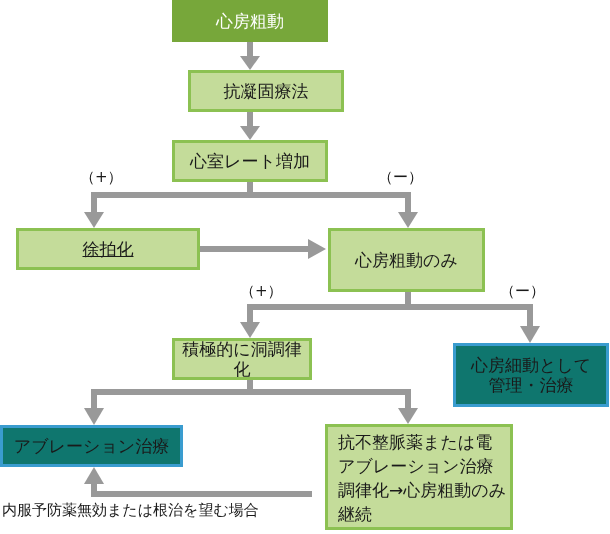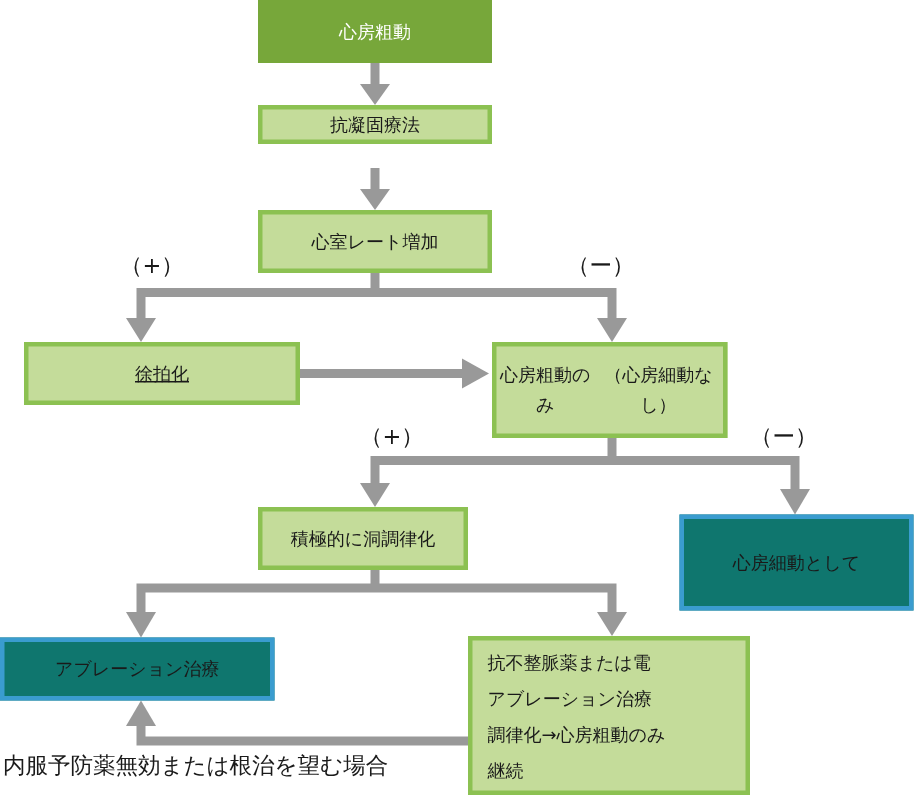--- a/index.html
+++ b/index.html
@@ -1,23 +1,23 @@
 <!DOCTYPE html>
 <html><head>
 <meta charset="utf-8">
 <style>
   html, body { margin: 0; padding: 0; background: #ffffff; }
   body { width: 610px; height: 534px; position: relative; overflow: hidden;
          font-family: "DejaVu Sans", "Liberation Sans", sans-serif; color: #1a1a1a; }
   .box { position: absolute; box-sizing: border-box; display: flex; align-items: center;
-         justify-content: center; text-align: center; font-size: 12px; line-height: 20px; }
+         justify-content: center; text-align: center; font-size: 17px; line-height: 20px; }
   .dark { background: #77a73a; color: #ffffff; }
   .green { background: #c4dc9a; border: 3px solid #8cc152; }
   .blue { background: #0f766e; border: 3px solid #3a9ccf; }
-  .left { justify-content: flex-start; text-align: left; padding-left: 10px; align-items: flex-start; padding-top: 3px; }
+  .left { justify-content: flex-start; text-align: left; padding-left: 10px; align-items: flex-start; padding-top: 3px; margin-left: 13px; }
   .lbl { position: absolute; font-size: 15px; line-height: 18px; white-space: nowrap; }
   svg.arrows { position: absolute; left: 0; top: 0; }
 </style>
 </head>
 <body>
 
 <svg class="arrows" width="610" height="534">
   <g fill="none" stroke="#999999" stroke-width="6">
 
     <line x1="250" y1="42" x2="250" y2="56"></line>
@@ -48,49 +48,49 @@
     <polygon points="84,408 104,408 94,425"></polygon>
     <polygon points="398,408 418,408 408,424"></polygon>
     <polygon points="84,484 104,484 94,467"></polygon>
   </g>
 </svg>
 
 <div class="box dark" style="left:172px; top:0px; width:156px; height:42px;">
   <span>心房粗動</span>
 </div>
 
-<div class="box green" style="left:172px; top:70px; width:156px; height:26px;">
+<div class="box green" style="left:188px; top:70px; width:156px; height:42px;">
   <span>抗凝固療法</span>
 </div>
 
 <div class="box green" style="left:172px; top:140px; width:156px; height:42px;">
   <span>心室レート増加</span>
 </div>
 
 <div class="lbl" style="left:80px; top:168px;">（+）</div>
 <div class="lbl" style="left:378px; top:168px;">（ー）</div>
 
 <div class="box green" style="left:16px; top:228px; width:184px; height:42px;text-decoration:underline;">
   <span>徐拍化</span>
 </div>
 
 <div class="box green" style="left:328px; top:228px; width:157px; height:64px; flex-direction:row;">
   <span>心房粗動のみ</span>
-  <span>（心房細動なし）</span>
 </div>
 
 <div class="lbl" style="left:240px; top:282px;">（+）</div>
 <div class="lbl" style="left:500px; top:282px;">（ー）</div>
 
 <div class="box green" style="left:172px; top:338px; width:140px; height:42px;">
   <span>積極的に洞調律化</span>
 </div>
 
 <div class="box blue" style="left:453px; top:343px; width:156px; height:64px; flex-direction:column;">
   <span>心房細動として</span>
+  <span>管理・治療</span>
 </div>
 
 <div class="box blue" style="left:0px; top:425px; width:183px; height:42px;">
   <span>アブレーション治療</span>
 </div>
 
 <div class="box green left" style="left:312px; top:424px; width:188px; height:106px; flex-direction:column; line-height:24px;">
   <span>抗不整脈薬または電</span>
   <span>アブレーション治療</span>
   <span>調律化→心房粗動のみ</span>

